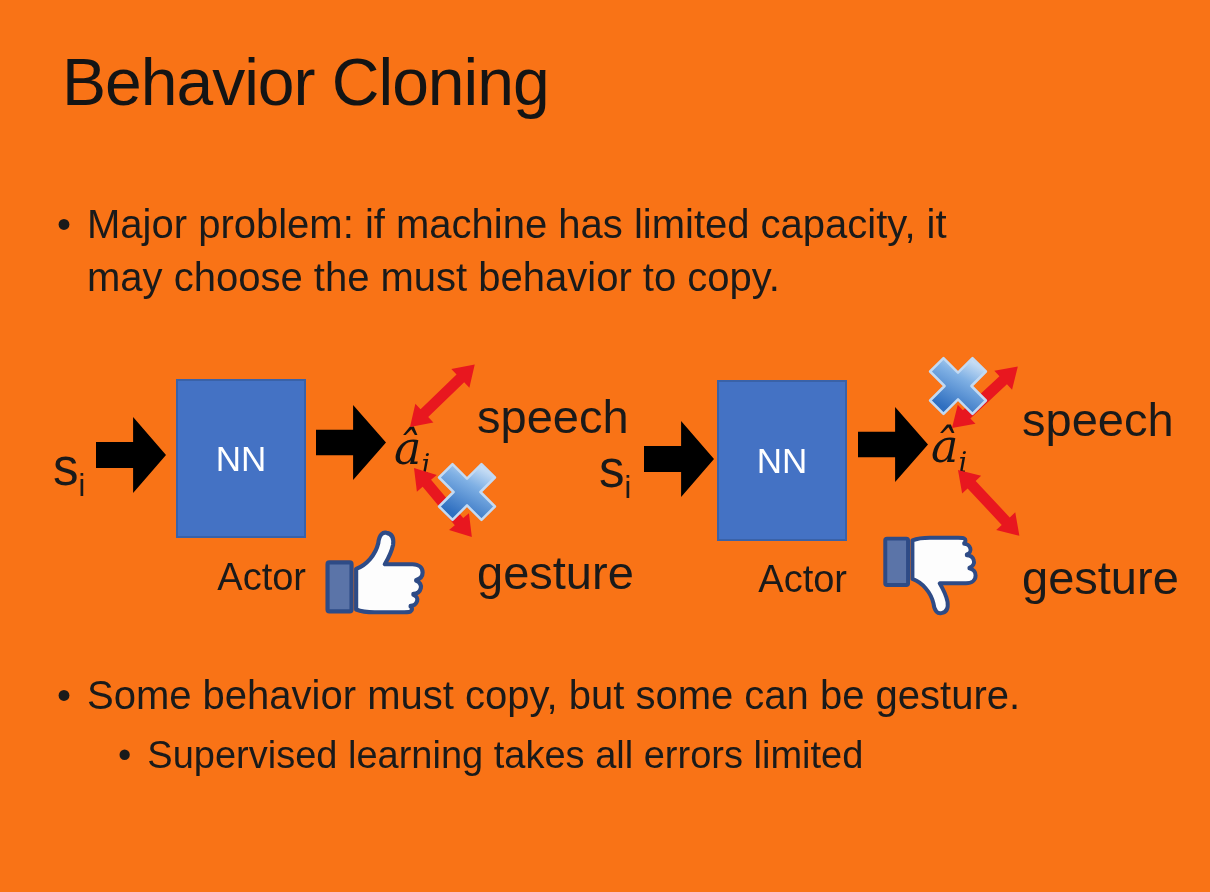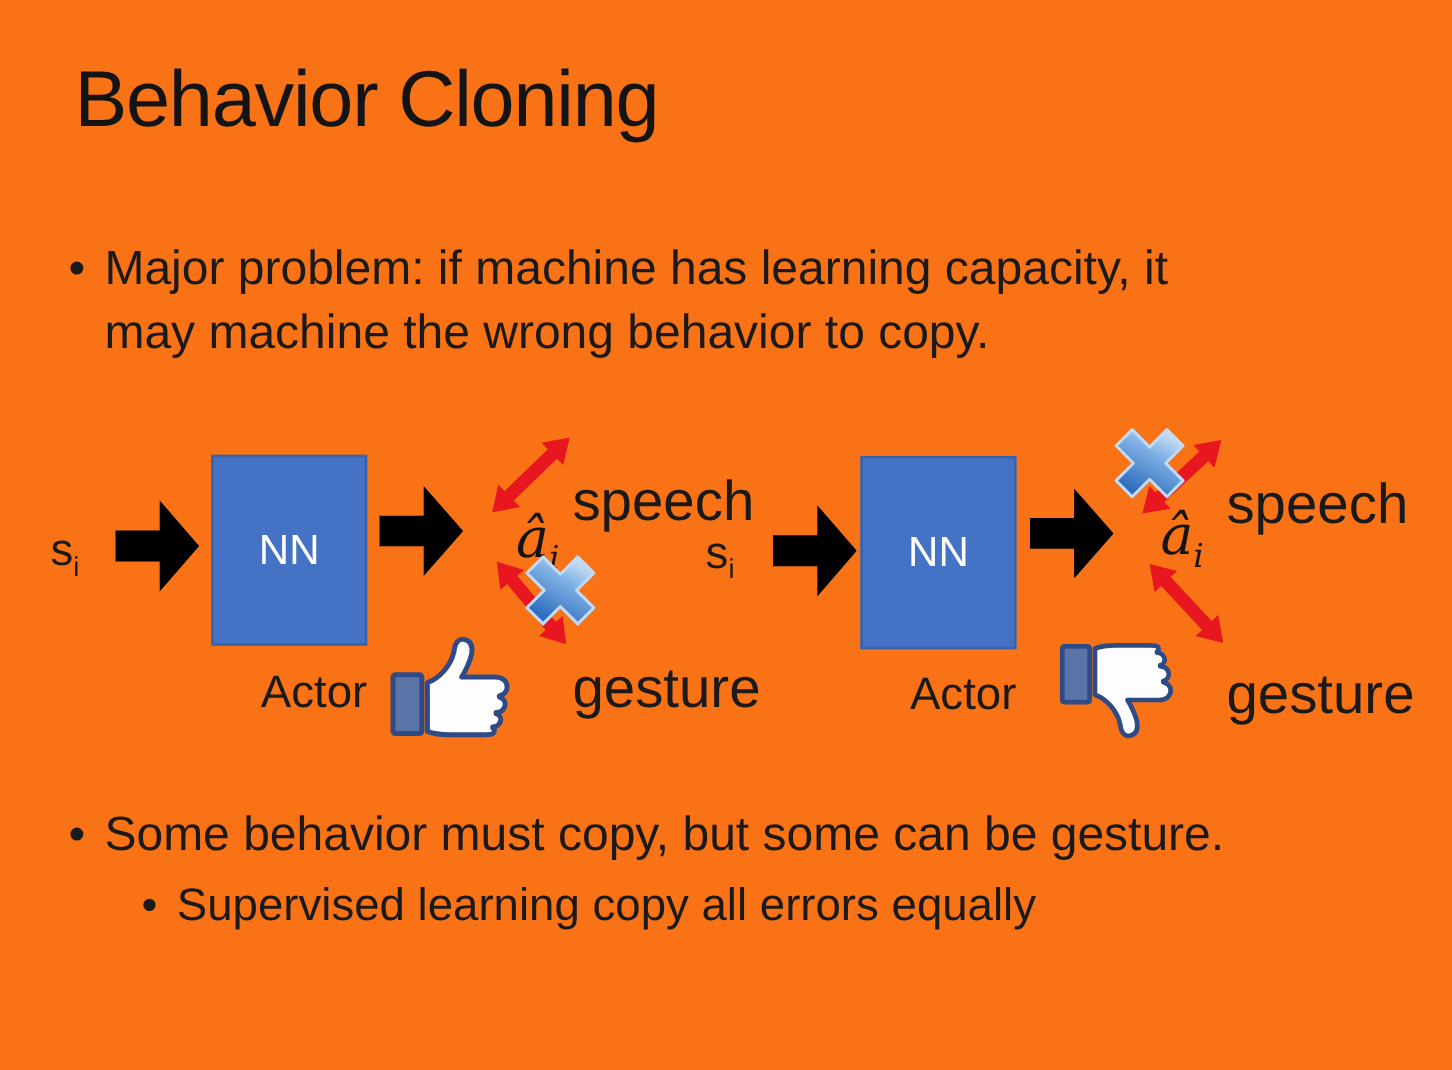--- a/index.html
+++ b/index.html
@@ -20,46 +20,46 @@
 
   .nnbox {
     position:absolute; border:2px solid #3a62a8; box-sizing:border-box;
     display:flex; align-items:center; justify-content:center;
     color:#ffffff; font-size:35px;
   }
   .blk {
     position:absolute;
     clip-path:polygon(0 33%,53% 33%,53% 0,100% 50%,53% 100%,53% 67%,0 67%);
   }
-  .iolabel { position:absolute; font-size:38px; }
+  .iolabel { position:absolute; font-size:51px;margin-left:11px; }
   .iolabel sub, .ahat sub { font-size:0.6em; }
   .branch { position:absolute; font-size:47px;margin-top:35px; }
   .caption { position:absolute; font-size:38px; text-align:right; }
   .ahat {
     position:absolute; font-family:"DejaVu Serif",serif; font-style:italic;
-    font-size:46px; color:#141414; line-height:1.05;margin-left:36px;
+    font-size:46px; color:#141414; line-height:1.05;
   }
   .overlay { position:absolute; left:0; top:0; pointer-events:none; }
   .thumb { position:absolute; }
   .thumb .outl { stroke:#2e4b86; stroke-width:4.5; stroke-linejoin:round; stroke-linecap:round; }
   .flip { transform:scaleY(-1); }
   .xmark { stroke:#c3daf3; stroke-width:2.5; stroke-linejoin:round; }
 </style>
 </head>
 <body>
 
 <div class="slide">
 
   <h1 class="title">Behavior Cloning</h1>
 
   <div class="bullet b1">
     <span class="dot">•</span>
     <span>
-      <span>Major problem: if machine has learning capacity, it</span><br>
-      <span>may machine the wrong behavior to copy.</span>
+      <span>Major problem: if machine has limited capacity, it</span><br>
+      <span>may choose the must behavior to copy.</span>
     </span>
   </div>
 
   <div class="iolabel" style="left:42px;top:438px">
     <span>s</span><sub>i</sub>
   </div>
   <div class="blk" style="left: 96px; top: 417px; width: 70px; height: 76px; background: rgb(0, 0, 0);"></div>
   <div class="nnbox" style="left: 176px; top: 379px; width: 130px; height: 159px; background: rgb(68, 114, 196);">
     <span>NN</span>
   </div>
@@ -113,16 +113,16 @@
     <path class="outl" d="M37,87 L37,43 C48,39 58,28 61,15 C62,6 66,3 70,4 C76,5 78,10 77,17 C75,26 71,33 68,38 L98,38 C105,38 109,42 109,47 C109,51 106,54 102,55 L102,56 C106,57 108,61 107,64 C106,68 103,70 99,70 L99,71 C102,72 104,75 103,78 C102,81 99,83 96,83 L96,84 C98,85 98,88 96,89 C95,90 92,90 89,90 L57,90 C49,90 42,89 37,87 Z" fill="#fdfdfd"></path>
     <rect class="outl" x="6" y="36" width="26" height="53" rx="2" fill="#5b74a8"></rect>
   </svg>
 
   <div class="bullet b2">
     <span class="dot">•</span>
     <span>Some behavior must copy, but some can be gesture.</span>
   </div>
   <div class="bullet bsub">
     <span class="dot">•</span>
-    <span>Supervised learning copy all errors equally</span>
+    <span>Supervised learning takes all errors limited</span>
   </div>
 
 </div>
 
 </body></html>

